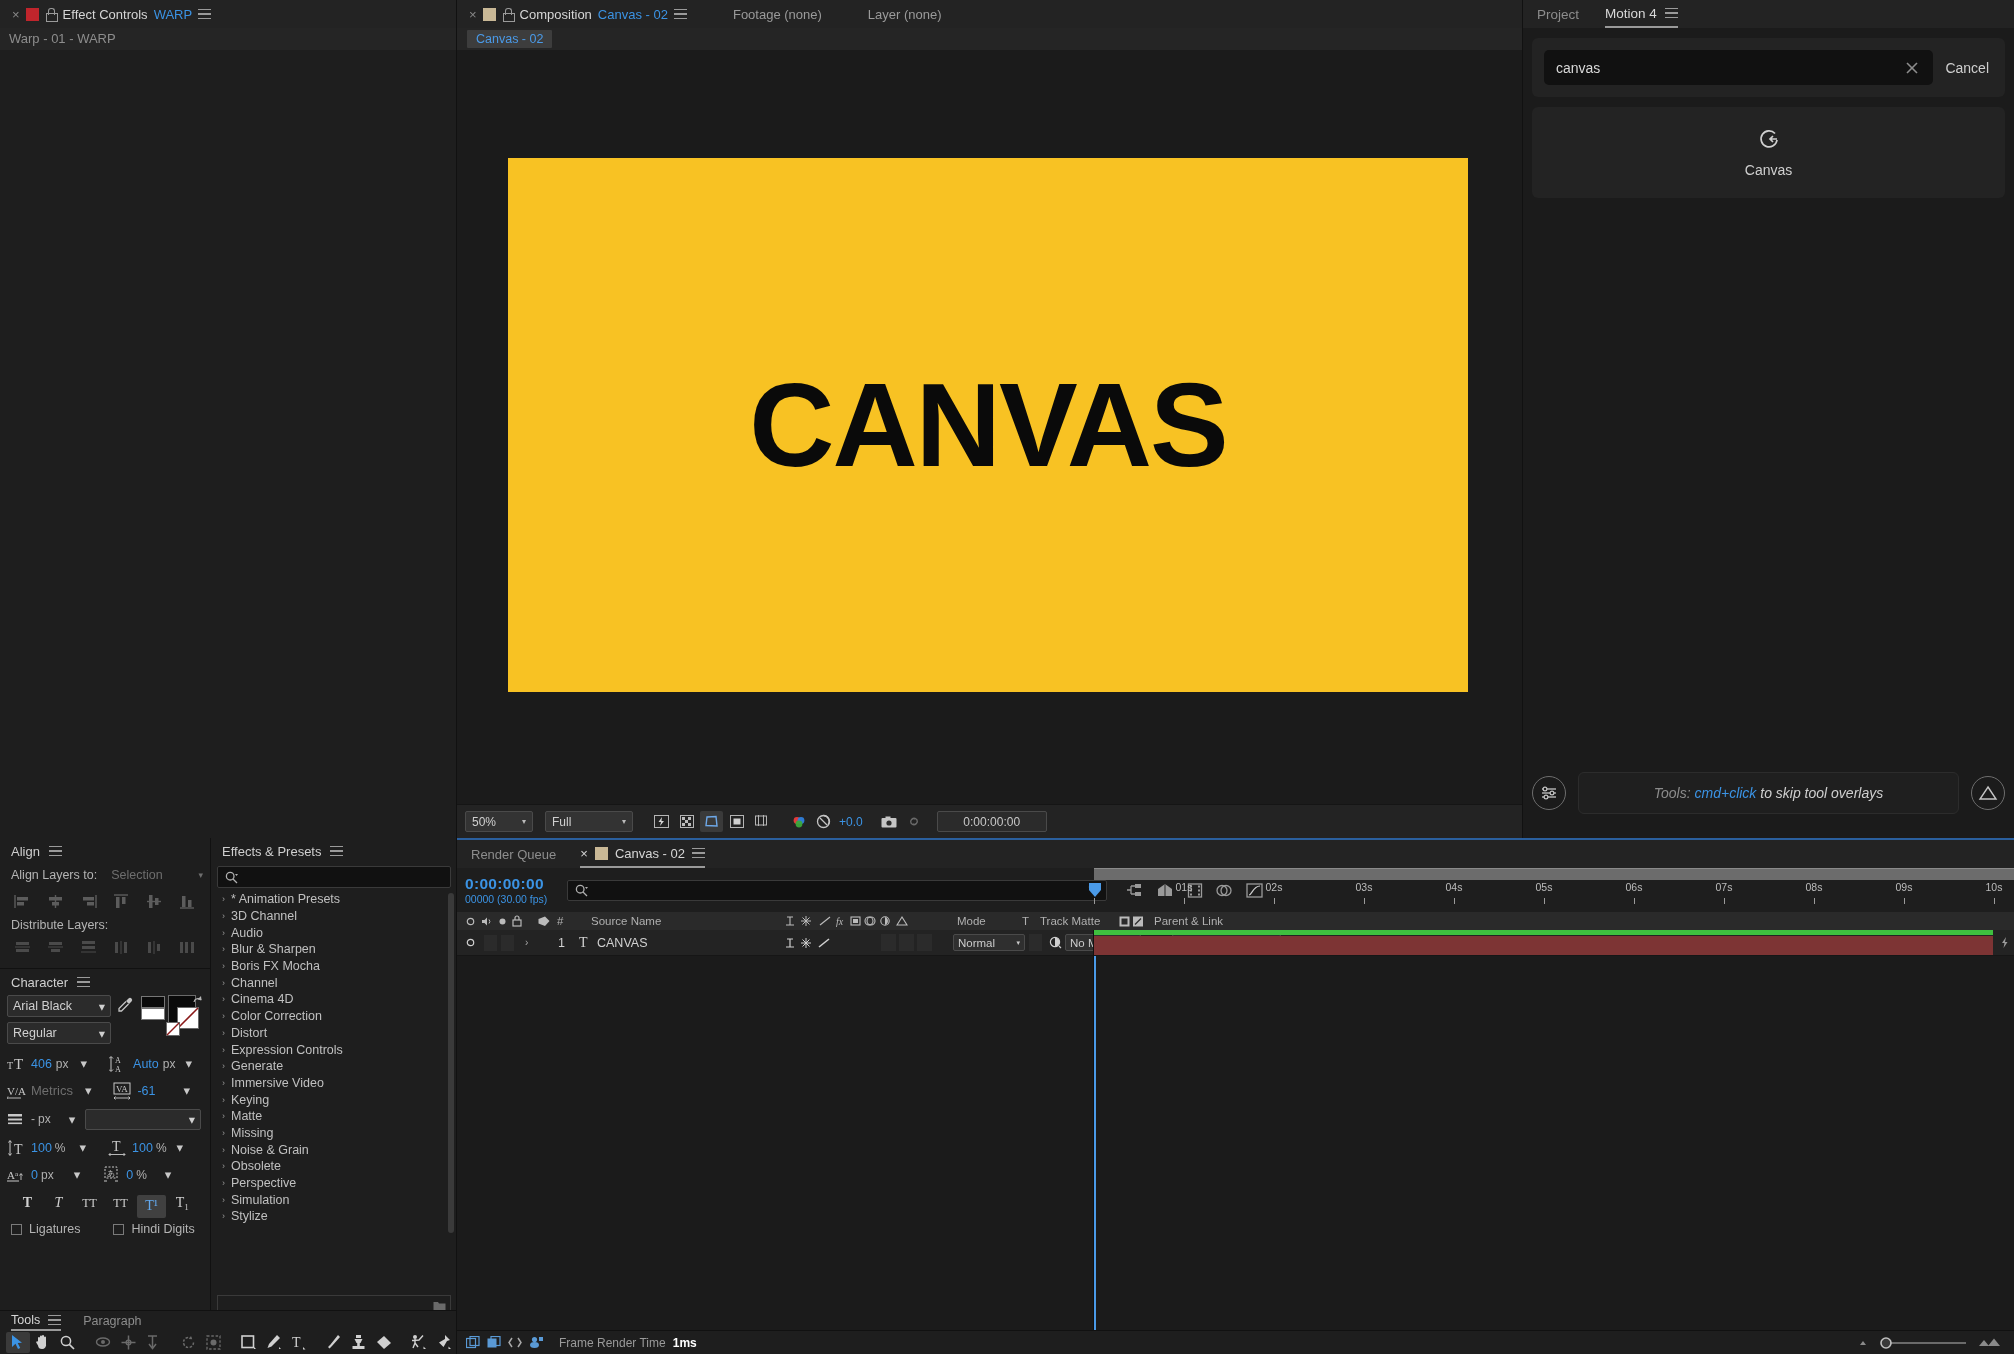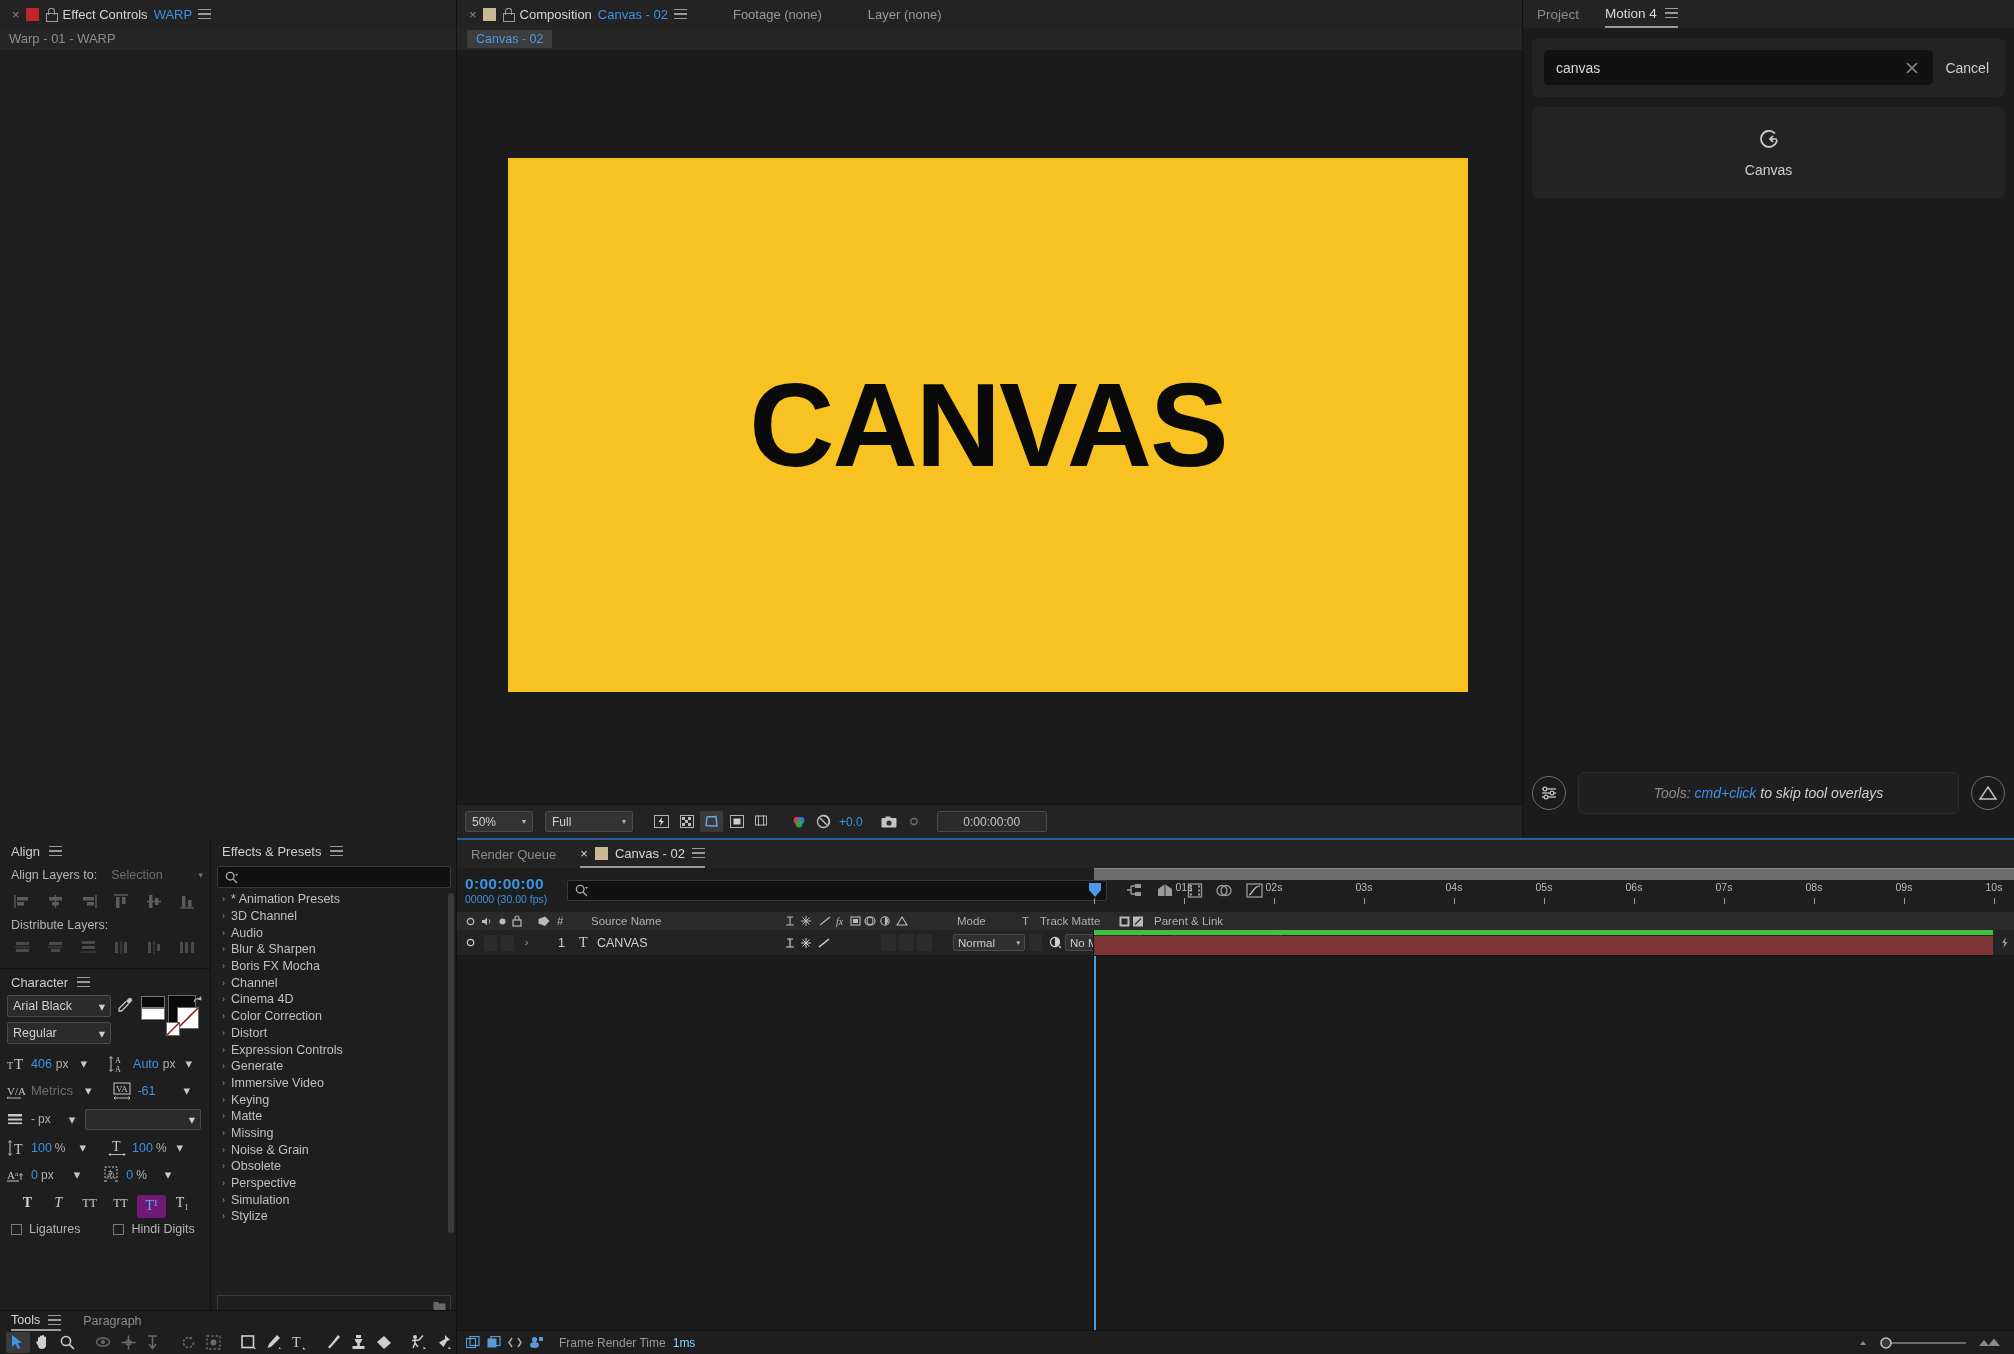--- a/index.html
+++ b/index.html
@@ -81,21 +81,21 @@
   .srow-lbl { font-size:12.5px; color:#b4b4b4; padding-left:11px;}
   .alignbtns { display:flex; gap:0; padding:3px 6px 0 6px; }
   .alignbtns .ab { width:33px; height:24px; display:flex; align-items:center; justify-content:center;}
   .ctrlrow { display:flex; align-items:center; padding:0 7px; gap:0; height:27px;}
   .fldbox { height:21px; background:#2b2b2b; border:1px solid #4a4a4a; border-radius:2px; display:flex; align-items:center; padding:0 5px; font-size:12.5px; color:#d0d0d0;}
   .val { color:#3b93e4; font-size:12.5px;}
   .unit { color:#b0b0b0; font-size:12px;}
   .dim { color:#6e6e6e; }
   .styrow { display:flex; align-items:center; justify-content:center; gap:2px; height:30px;}
   .sty { width:29px; height:23px; display:flex;align-items:center;justify-content:center;font-size:14px;color:#d0d0d0;border-radius:2px;}
-  .sty.on { background:#701a75; color:#63a9ef;margin-top:6px;}
+  .sty.on { background:#404040; color:#63a9ef;margin-top:6px;}
   .chkrow { display:flex; align-items:center; gap:7px; padding-left:11px; font-size:12.5px; color:#b4b4b4;}
   .chk { width:11px;height:11px;border:1px solid #7a7a7a; background:#1e1e1e;}
   #fx-search { margin:2px 6px 0 6px; height:22px; background:#111; border:1px solid #3a3a3a; border-radius:2px; display:flex; align-items:center; padding:0 7px;}
   #fx-list { margin-top:3px; height:372px; overflow:hidden; position:relative;}
   .fx-item { height:16.7px; display:flex; align-items:center; gap:6px; padding-left:11px; font-size:12.5px; color:#c0c0c0;}
   .fx-item .tw { font-size:9px; color:#9a9a9a; }
   #fx-scroll { position:absolute; right:3px; top:2px; width:6px; height:340px; background:#3a3a3a; border-radius:3px;}
   #fx-foot { position:absolute; left:6px; right:6px; bottom:5px; height:20px; background:#1e1e1e; border:1px solid #3a3a3a; display:flex; align-items:center; justify-content:flex-end; padding-right:4px;}
 
   
@@ -122,21 +122,21 @@
   #tl-colhdr { height:18px; background:#2a2a2a; display:flex; align-items:center; font-size:11.5px; color:#b0b0b0; position:relative;}
   #layer-row { height:26px; background:#232323; display:flex; align-items:center; font-size:12.5px; color:#d0d0d0; position:relative; border-bottom:1px solid #161616;}
   #tl-body { position:absolute; left:0; top:116px; right:0; bottom:24px; background:#1b1b1b;}
   #tl-graph-split { position:absolute; left:636px; top:90px; bottom:24px; width:1px; background:#111; }
   #ruler { position:absolute; left:637px; right:0; top:0; height:44px; }
   #ruler .wk { position:absolute; left:0; right:0; top:0; height:12px; background:#6c6c6c; border-top:1px solid #8a8a8a;}
   #ruler .nums { position:absolute; left:0; right:0; top:13px; height:16px;}
   #ruler .num { position:absolute; font-size:10.5px; color:#bcbcbc; transform:translateX(-50%); }
   #ruler .tick { position:absolute; top:30px; width:1px; height:6px; background:#9a9a9a;}
   #tl-bottom { position:absolute; left:0; right:0; bottom:0; height:24px; background:#1e1e1e; display:flex; align-items:center; gap:7px; padding-left:9px; font-size:12px; color:#9a9a9a; border-top:1px solid #111;}
-  #tl-bottom .green { color:#7dd3fc; font-weight:normal; }
+  #tl-bottom .green { color:#ffffff; font-weight:bold; }
   .mini-cmb { height:17px; background:#2f2f2f; border:1px solid #4a4a4a; border-radius:2px; display:flex; align-items:center; padding:0 4px; gap:5px; font-size:11.5px; color:#cccccc;}
   svg { display:block; }
 </style>
 </head>
 <body>
 
 <div class="app">
 
   <div class="panel" id="effect-controls">
     <div class="tabbar">

